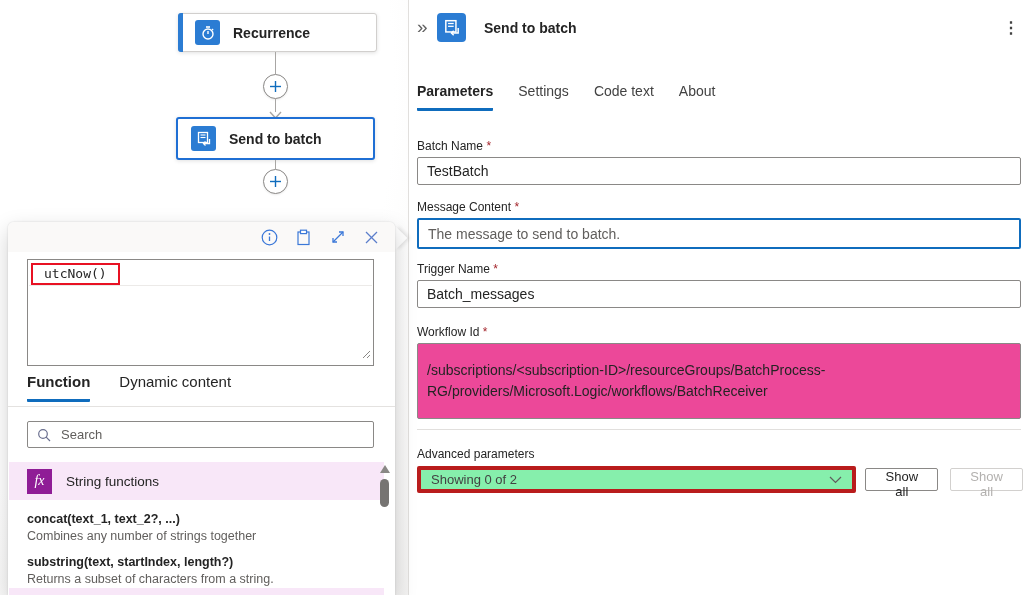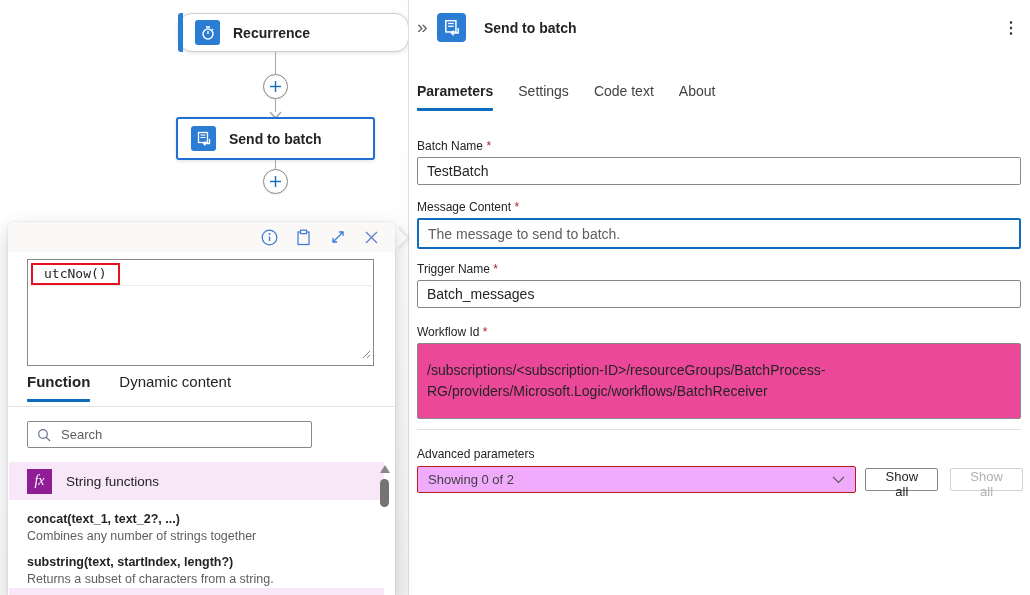--- a/index.html
+++ b/index.html
@@ -15,21 +15,21 @@
   
   .canvas {
     position: absolute; left: 0; top: 0; width: 408px; height: 595px;
     background: radial-gradient(130% 130% at 25% 15%, #ffffff 55%, #eeedec 100%);
   }
   .node-card {
     position: absolute; background: #fff; display: flex; align-items: center;
     border: 1px solid #d1cfcd; border-radius: 3px;
     box-shadow: 0 1px 4px rgba(0,0,0,.12);
   }
-  .card-recurrence { left: 178px; top: 13px; width: 231px; height: 39px; border-radius: 14px; }
+  .card-recurrence { left: 178px; top: 13px; width: 199px; height: 39px; }
   .card-recurrence .accent {
     position: absolute; left: -1px; top: -1px; bottom: -1px; width: 5px;
     background: #2b7cd3; border-radius: 3px 0 0 3px;
   }
   .card-send { left: 176px; top: 117px; width: 199px; height: 43px; border: 2px solid #1f6fd4; }
   .node-icon {
     width: 25px; height: 25px; border-radius: 3px; background: #2b7cd3;
     display: flex; align-items: center; justify-content: center; flex: none;
   }
   .card-recurrence .node-icon { margin-left: 16px; }
@@ -78,21 +78,21 @@
     border: 2px solid #e81123; padding: 0 11px; margin-left: 2px; line-height: 18px;
   }
   .resize-handle { position: absolute; right: 2px; bottom: 2px; }
 
   .ee-tabs { position: absolute; left: 19px; top: 151px; display: flex; gap: 29px; }
   .ee-tab { font-size: 15px; color: #242424; padding-bottom: 9px; cursor: pointer; border-bottom: 3px solid transparent; }
   .ee-tab.active { font-weight: bold; border-bottom-color: #0f6cbd; border-radius: 1px; }
   .ee-tabs-divider { position: absolute; left: 0; right: 0; top: 184px; height: 1px; background: #e4e2e0; }
 
   .ee-search {
-    position: absolute; left: 19px; top: 199px; width: 285px; height: 27px;
+    position: absolute; left: 19px; top: 199px; width: 347px; height: 27px;
     border: 1px solid #8a8886; border-radius: 2px; background: #fff;
     display: flex; align-items: center; padding-left: 9px;
   }
   .ee-search input {
     border: none; outline: none; flex: 1; font-size: 13px; margin-left: 10px;
     font-family: "Liberation Sans", sans-serif; color: #242424; background: transparent;
   }
   .ee-search input::placeholder { color: #605e5c; }
 
   .fn-category {
@@ -163,22 +163,22 @@
     font-size: 14px; color: #242424; padding: 16px 9px; line-height: 21px;
     overflow-wrap: break-word; background: #ec4899; cursor: text;
   }
 
   .section-divider { position: absolute; left: 8px; top: 429px; width: 604px; height: 1px; background: #e1dfdd; }
 
   .advanced { position: absolute; left: 8px; top: 447px; width: 606px; }
   .advanced-label { font-size: 12px; color: #242424; }
   .advanced-row { display: flex; margin-top: 5px; align-items: center; }
   .adv-dropdown {
-    width: 460px; height: 27px; border: 1px solid #b91c1c; border-radius: 2px;
-    display: flex; align-items: center; padding: 4px 10px; cursor: pointer; background: #f0abfc;
+    width: 460px; height: 27px; border: 4px solid #b91c1c; border-radius: 2px;
+    display: flex; align-items: center; padding: 4px 10px; cursor: pointer; background: #86efac;
   }
   .adv-dropdown-value { flex: 1; font-size: 13px; color: #424242; }
   .btn {
     height: 23px; border: 1px solid #8a8886; border-radius: 2px; background: #fff;
     font-size: 13px; color: #242424; font-family: "Liberation Sans", sans-serif;
     padding: 0 12px; cursor: pointer;
   }
   .btn-show-all { margin-left: 9px; }
   .btn-clear-all { margin-left: 12px; border-color: #d2d0ce; color: #b3b1af; cursor: default; }
 </style>

